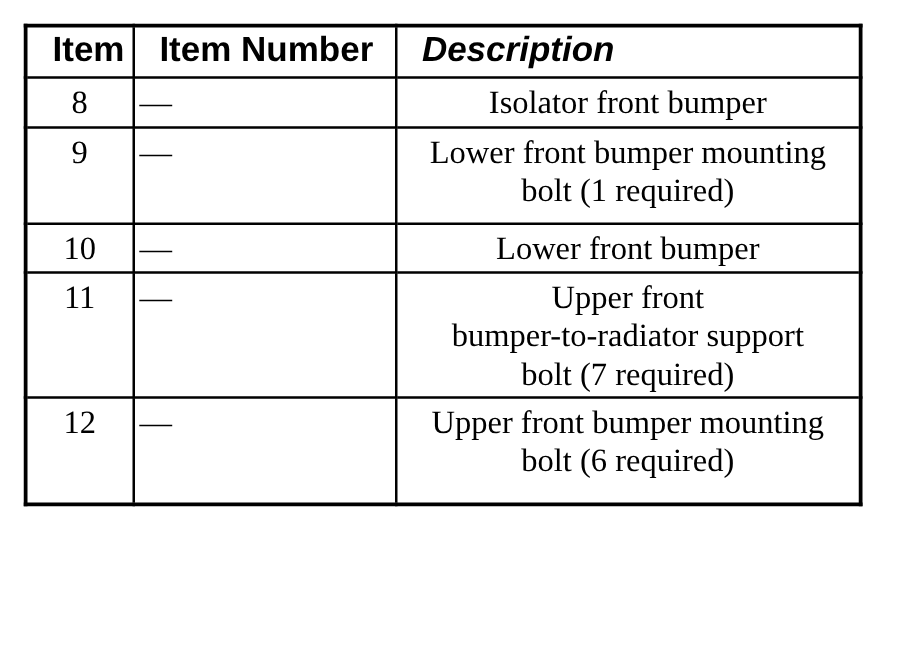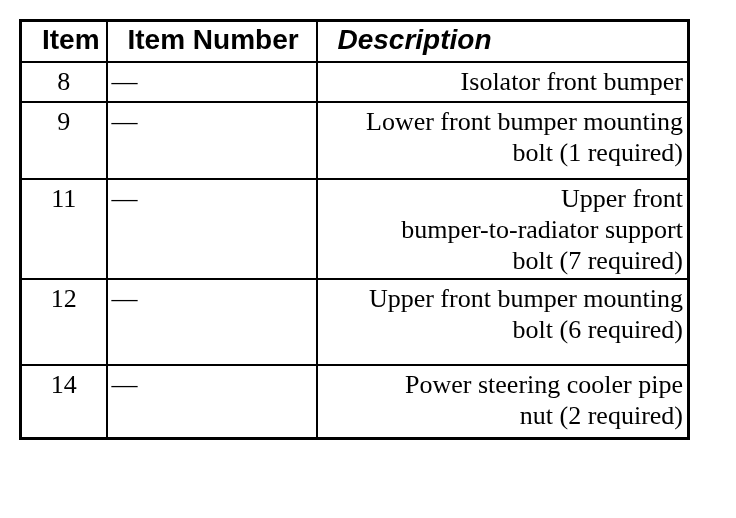--- a/index.html
+++ b/index.html
@@ -50,21 +50,21 @@
   table.parts td {
     font-family: "Liberation Serif", serif;
     font-size: 26px;
     line-height: 31px;
     vertical-align: top;
     padding: 3px 4px 2px 4px;
   }
   td.td-item { text-align: center; }
   td.td-part { text-align: left; padding-left: 10px; }
   td.td-desc {
-    text-align: right;
+    text-align: center;
     padding-left: 6px;
     white-space: pre-line;
   }
 
   
   tr.h41 { height: 41px; }
   tr.h40 { height: 40px; }
   tr.h77 { height: 77px; }
   tr.h39 { height: 39px; }
   tr.h98 { height: 98px; margin-left: 31px; }
@@ -94,34 +94,33 @@
         <td class="td-item">8</td>
         <td class="td-part">—</td>
         <td class="td-desc">Isolator front bumper</td>
       </tr>
       <tr class="h77">
         <td class="td-item">9</td>
         <td class="td-part">—</td>
         <td class="td-desc">Lower front bumper mounting
 bolt (1 required)</td>
       </tr>
+      <tr class="h39">
+        <td class="td-item">10</td>
+        <td class="td-part">—</td>
+        <td class="td-desc">Lower front bumper</td>
+      </tr>
       <tr class="h98">
         <td class="td-item">11</td>
         <td class="td-part">—</td>
         <td class="td-desc">Upper front
 bumper-to-radiator support
 bolt (7 required)</td>
       </tr>
       <tr class="h75">
         <td class="td-item">12</td>
         <td class="td-part">—</td>
         <td class="td-desc">Upper front bumper mounting
 bolt (6 required)</td>
       </tr>
-      <tr class="h74">
-        <td class="td-item">14</td>
-        <td class="td-part">—</td>
-        <td class="td-desc">Power steering cooler pipe
-nut (2 required)</td>
-      </tr>
     </tbody>
   </table>
 </div>
 
 </body></html>

